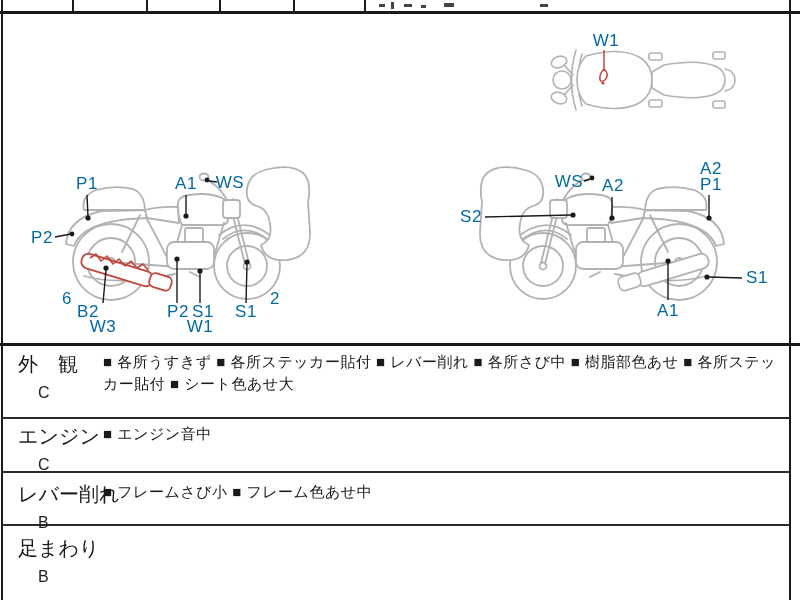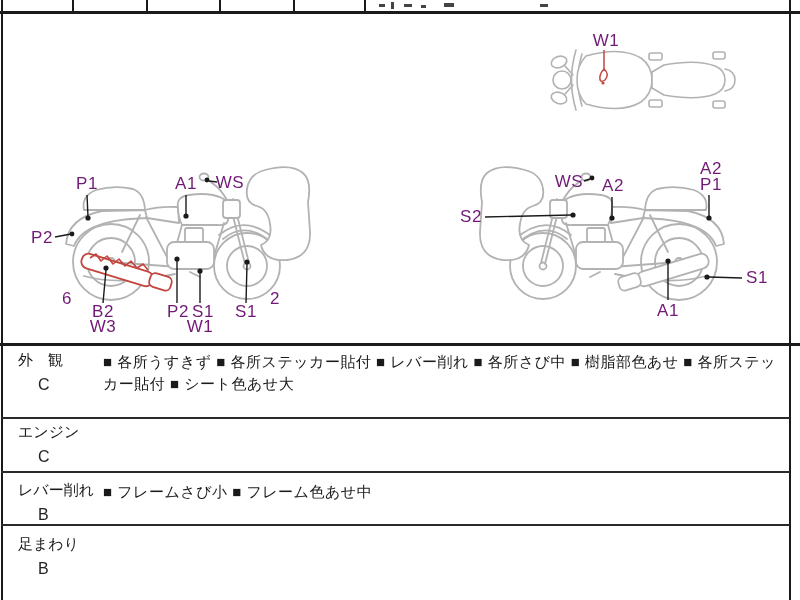--- a/index.html
+++ b/index.html
@@ -2,27 +2,27 @@
 <html><head>
 <meta charset="utf-8">
 <style>
   html,body{margin:0;padding:0;background:#fff;}
   .sheet{position:relative;width:800px;height:600px;background:#fff;overflow:hidden;
          font-family:"Liberation Sans","DejaVu Sans",sans-serif;color:#1a1a1a;}
   .rule{position:absolute;background:#1a1a1a;}
   .tick{position:absolute;top:0;width:2px;height:11px;background:#1a1a1a;}
   .remnant{position:absolute;background:#444;}
   .dlabel{position:absolute;transform:translate(-50%,-50%);font-size:17px;
-          font-weight:500;color:#701a75;white-space:nowrap;letter-spacing:0.5px;}
+          font-weight:500;color:#0369a1;white-space:nowrap;letter-spacing:0.5px;}
   svg.bike{position:absolute;}
   .leader{position:absolute;left:0;top:0;pointer-events:none;}
   .ctable{position:absolute;left:3px;top:346px;width:788px;}
   .crow{display:flex;align-items:flex-start;}
   .catcol{width:100px;flex:none;padding-left:15px;box-sizing:border-box;}
-  .catname{font-size:15px;padding-top:5px;white-space:pre;}
+  .catname{font-size:20px;padding-top:5px;white-space:pre;}
   .grade{font-size:16px;margin-top:6px;margin-left:20px;color:#222;}
   .notes{flex:1;font-size:15px;line-height:22px;padding-top:5px;padding-right:14px;
          letter-spacing:0.5px;}
 </style>
 </head>
 <body>
 
 <div class="sheet">
 
   <div>
@@ -149,21 +149,21 @@
       <circle cx="668" cy="261" r="2.6"></circle>
         <circle cx="707" cy="277" r="2.6"></circle>
     </g>
   </svg>
 
   <div class="dlabel" style="left:87px;top:184px">P1</div>
   <div class="dlabel" style="left:186px;top:184px">A1</div>
   <div class="dlabel" style="left:230px;top:183px">WS</div>
   <div class="dlabel" style="left:42px;top:238px">P2</div>
   <div class="dlabel" style="left:67px;top:299px">6</div>
-  <div class="dlabel" style="left:103px;top:312px">B2</div>
+  <div class="dlabel" style="left:88px;top:312px">B2</div>
   <div class="dlabel" style="left:103px;top:327px">W3</div>
   <div class="dlabel" style="left:178px;top:312px">P2</div>
   <div class="dlabel" style="left:203px;top:312px">S1</div>
   <div class="dlabel" style="left:200px;top:327px">W1</div>
   <div class="dlabel" style="left:246px;top:312px">S1</div>
   <div class="dlabel" style="left:275px;top:299px">2</div>
 
   <div class="dlabel" style="left:569px;top:182px">WS</div>
   <div class="dlabel" style="left:613px;top:186px">A2</div>
   <div class="dlabel" style="left:711px;top:169px">A2</div>
@@ -185,20 +185,21 @@
         <div class="catname">外　観</div>
         <div class="grade">C</div>
       </div>
       <div class="notes">■ 各所うすきず ■ 各所ステッカー貼付 ■ レバー削れ ■ 各所さび中 ■ 樹脂部色あせ ■ 各所ステッカー貼付 ■ シート色あせ大</div>
     </div>
     <div class="crow" style="height:58px">
       <div class="catcol">
         <div class="catname">エンジン</div>
         <div class="grade">C</div>
       </div>
+      <div class="notes">■ エンジン音中</div>
     </div>
     <div class="crow" style="height:54px">
       <div class="catcol">
         <div class="catname">レバー削れ</div>
         <div class="grade">B</div>
       </div>
       <div class="notes">■ フレームさび小 ■ フレーム色あせ中</div>
     </div>
     <div class="crow" style="height:92px">
       <div class="catcol">

